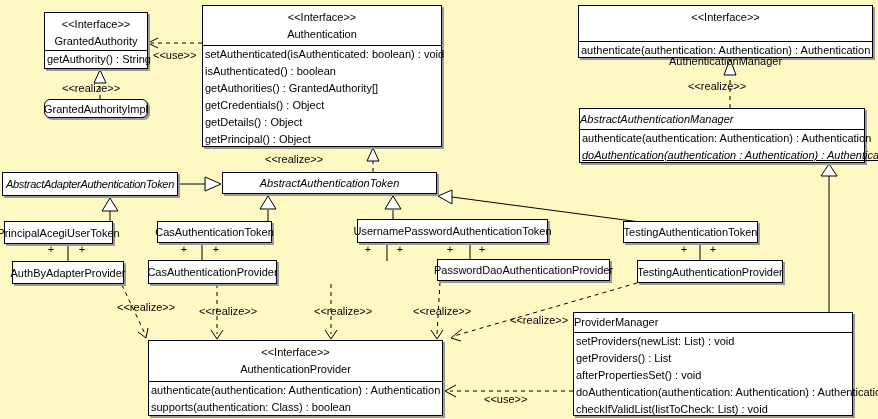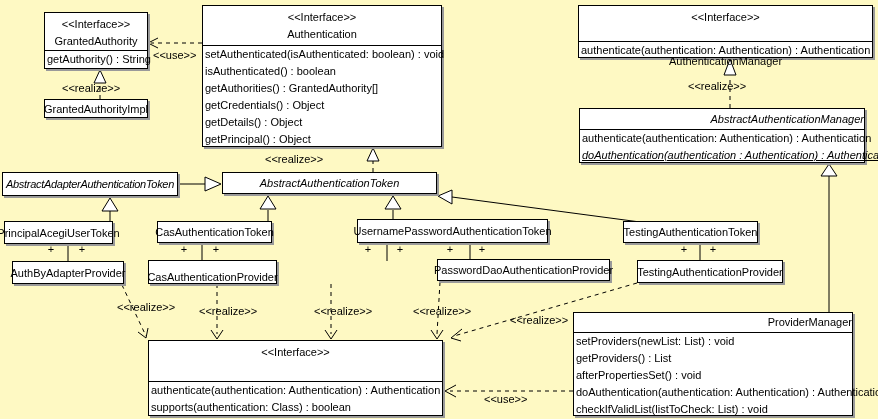--- a/index.html
+++ b/index.html
@@ -9,21 +9,21 @@
   .box{position:absolute;background:#fff;border:1px solid #000;box-shadow:2px 2px 0 #9a9a9a;
        box-sizing:border-box;white-space:nowrap;overflow:visible;}
   .head{text-align:center;}
   .head .st{line-height:17px;padding-top:3px;}
   .head .nm{line-height:17px;}
   .single{display:flex;align-items:center;justify-content:center;text-align:center;}
   .it{font-style:italic;}
   .sep{border-top:1px solid #000;}
   .m{line-height:17px;padding:0 2px;}
   .m.absm{font-style:italic;text-decoration:underline;}
-  .title{line-height:19px;text-align:right;padding-left:43px;}
+  .title{line-height:19px;text-align:left;}
   .lbl{position:absolute;line-height:11px;white-space:nowrap;}
   .plus{position:absolute;transform:translateX(-50%);line-height:11px;}
   .tight{letter-spacing:-0.3px;}
 </style>
 </head>
 <body>
 
 <div class="canvas">
 
   <svg class="wires" width="878" height="419" fill="none" stroke="#000" stroke-width="1">
@@ -116,21 +116,21 @@
   <div class="box" style="left:44px;top:12px;width:104px;height:57px;">
     <div class="head" style="height:37px;">
       <div class="st">&lt;&lt;Interface&gt;&gt;</div>
       <div class="nm">GrantedAuthority</div>
     </div>
     <div class="sep">
       <div class="m">getAuthority() : String</div>
     </div>
   </div>
 
-  <div class="box single" style="left:44px;top:99px;width:104px;height:19px;">
+  <div class="box single" style="left:44px;top:99px;width:104px;height:19px;border-radius:6px;">
     <span>GrantedAuthorityImpl</span>
   </div>
 
   <div class="box" style="left:202px;top:5px;width:240px;height:142px;">
     <div class="head" style="height:39px;">
       <div class="st">&lt;&lt;Interface&gt;&gt;</div>
       <div class="nm">Authentication</div>
     </div>
     <div class="sep">
       <div class="m">setAuthenticated(isAuthenticated: boolean) : void</div>
@@ -181,36 +181,37 @@
   </div>
 
   <div class="box single" style="left:623px;top:221px;width:135px;height:22px;">
     <span>TestingAuthenticationToken</span>
   </div>
 
   <div class="box single" style="left:12px;top:261px;width:112px;height:23px;">
     <span>AuthByAdapterProvider</span>
   </div>
 
-  <div class="box single" style="left:148px;top:260px;width:129px;height:24px;align-items:flex-end;">
+  <div class="box single" style="left:148px;top:260px;width:129px;height:24px;">
     <span>CasAuthenticationProvider</span>
   </div>
 
 
   <div class="box single" style="left:437px;top:259px;width:173px;height:22px;">
     <span>PasswordDaoAuthenticationProvider</span>
   </div>
 
   <div class="box single" style="left:637px;top:260px;width:146px;height:23px;">
     <span>TestingAuthenticationProvider</span>
   </div>
 
   <div class="box" style="left:148px;top:340px;width:295px;height:76px;">
     <div class="head" style="height:40px;">
       <div class="st">&lt;&lt;Interface&gt;&gt;</div>
+      <div class="nm">AuthenticationProvider</div>
     </div>
     <div class="sep">
       <div class="m">authenticate(authentication: Authentication) : Authentication</div>
       <div class="m">supports(authentication: Class) : boolean</div>
     </div>
   </div>
 
   <div class="box" style="left:573px;top:312px;width:280px;height:104px;">
     <div class="title">ProviderManager</div>
     <div class="sep">

